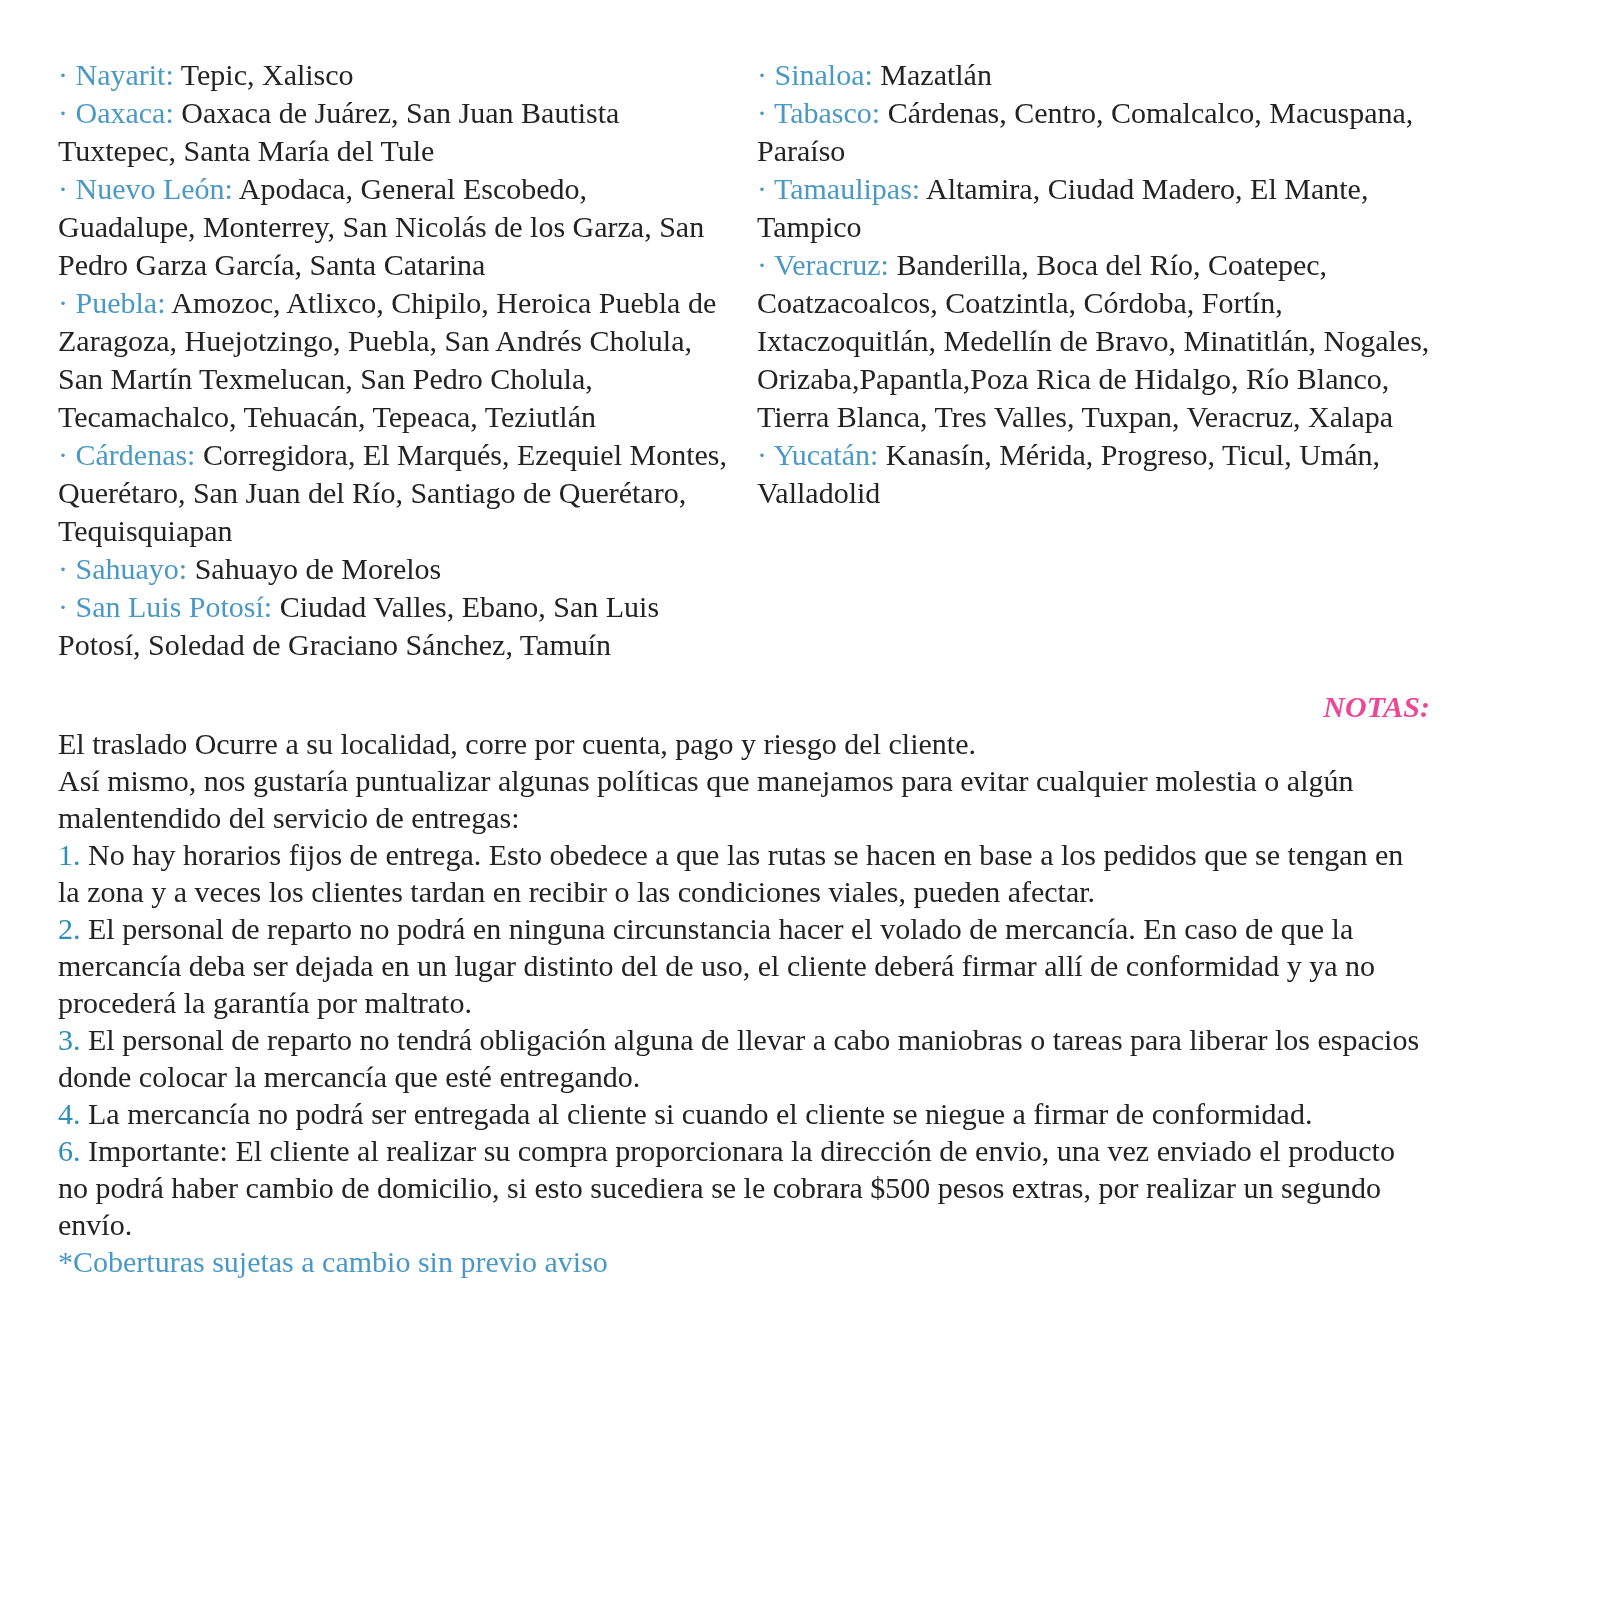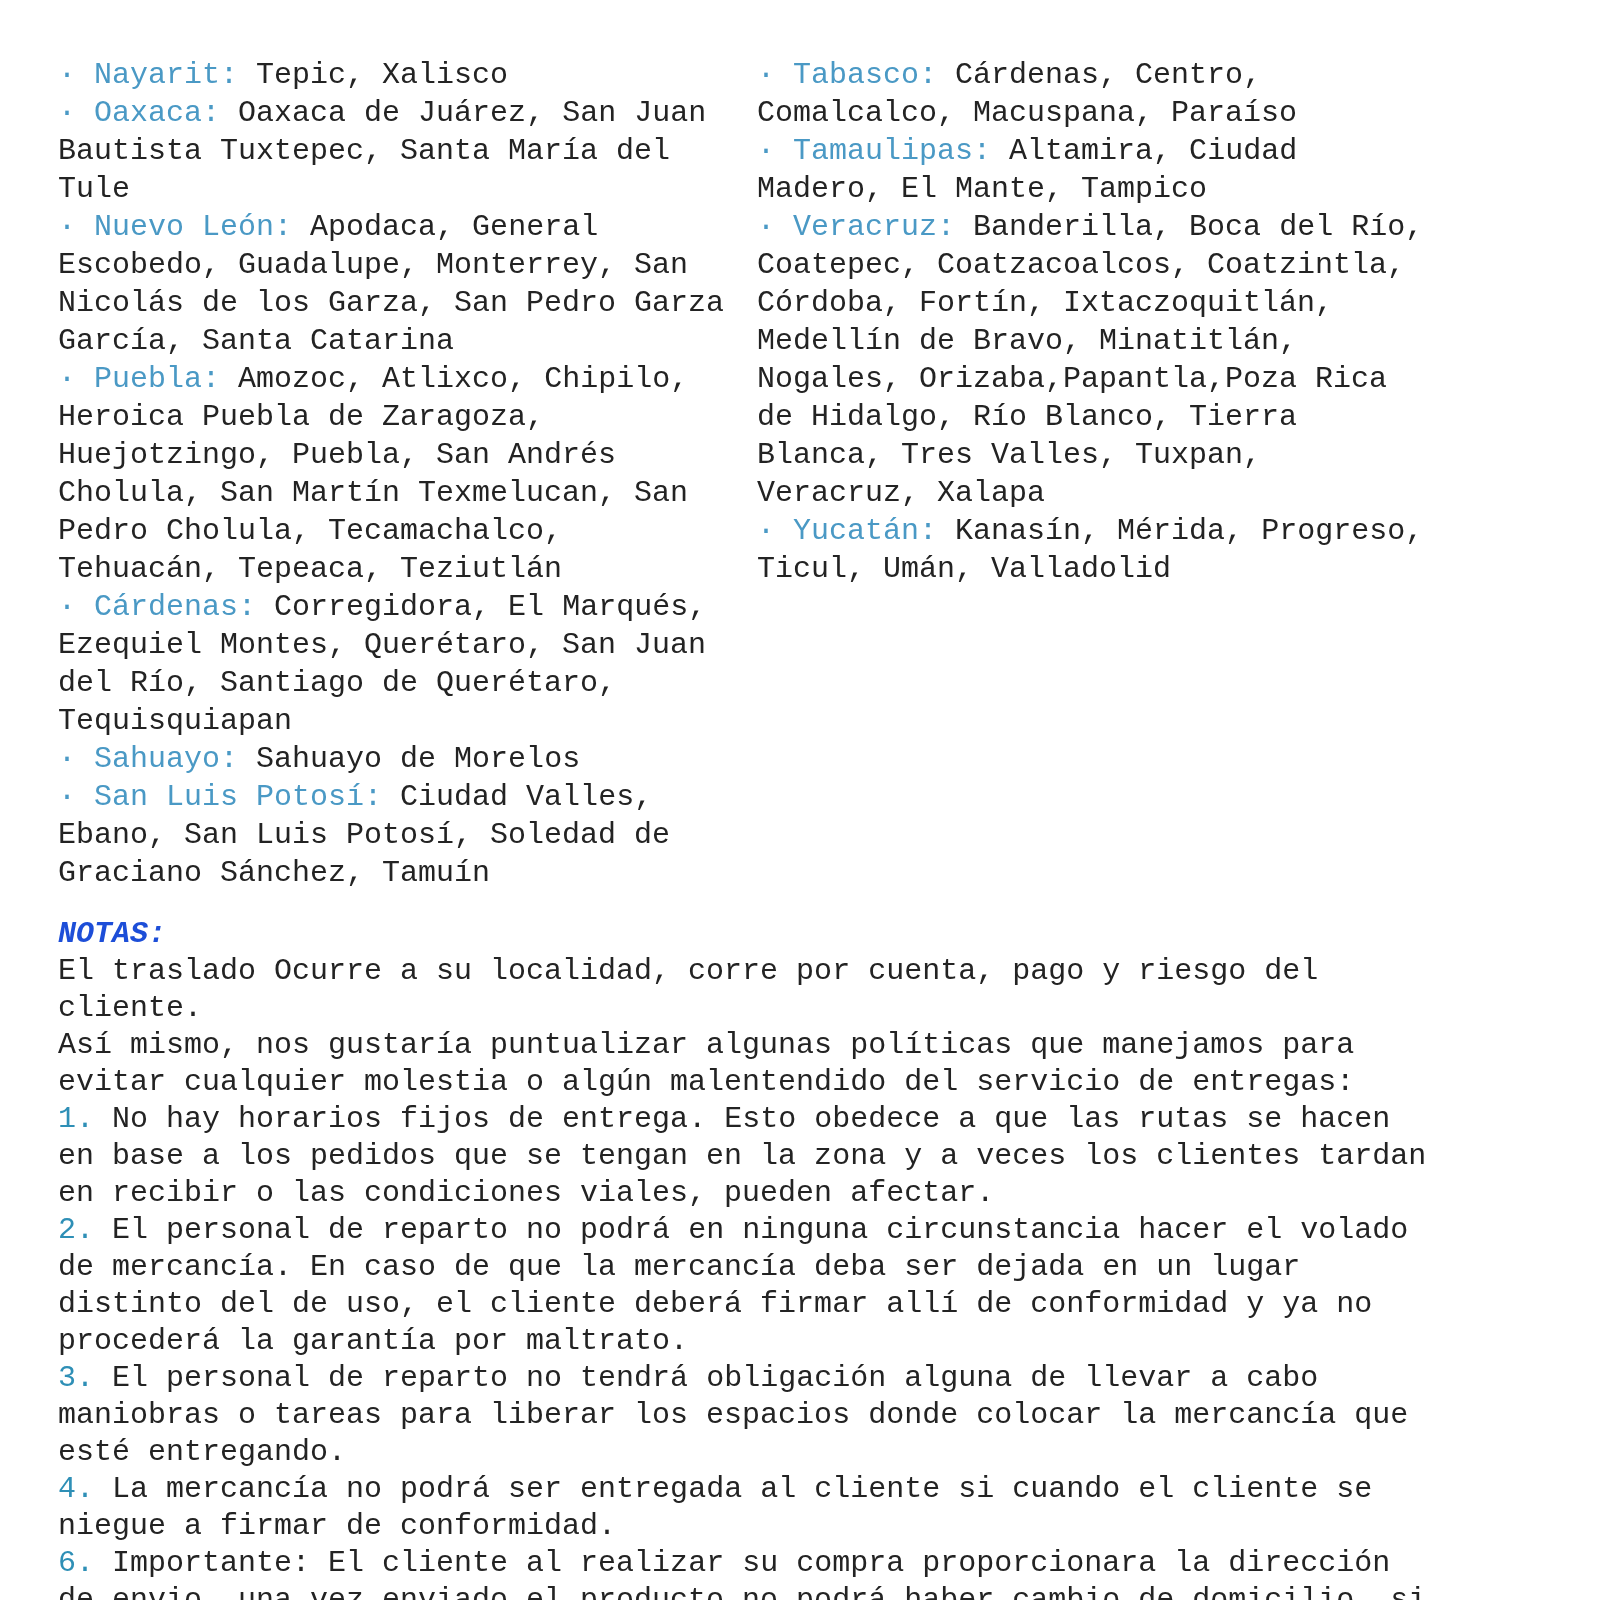--- a/index.html
+++ b/index.html
@@ -2,21 +2,21 @@
 <html><head>
 <meta charset="utf-8">
 <style>
   * { box-sizing: border-box; }
   html, body { margin: 0; padding: 0; background: #ffffff; }
   .page {
     position: relative;
     width: 1488px;
     height: 1600px;
     background: #ffffff;
-    font-family: Liberation Mono, monospace;
+    font-family: Liberation Serif, serif;
     color: #232323;
     padding: 56px 58px 0 58px;
     overflow: hidden;
   }
   .columns {
     display: grid;
     grid-template-columns: 1fr 1fr;
     column-gap: 26px;
     font-size: 30px;
     line-height: 38px;
@@ -24,21 +24,22 @@
   .state-item { margin: 0; }
   .bullet { color: #4a99c5; }
   .state-name { color: #4a99c5; }
   .cities { color: #232323; }
 
   .notas { margin-top: 24px; font-size: 30px; line-height: 37px; }
   .notas-heading {
     margin: 0;
     font-weight: bold;
     font-style: italic;
-    color: #1d4ed8;
+    color: #ec4899;
+    text-align: right;
   }
   .notas p { margin: 0; }
   .note-num { color: #2e8fb6; }
   .disclaimer { color: #4a99c5; }
 
   .footer {
     margin-top: 78px;
     text-align: center;
     font-weight: bold;
     font-style: italic;
@@ -60,20 +61,21 @@
       <p class="state-item"><span class="bullet">·</span> <span class="state-name">Nayarit:</span> <span class="cities">Tepic, Xalisco</span></p>
       <p class="state-item"><span class="bullet">·</span> <span class="state-name">Oaxaca:</span> <span class="cities">Oaxaca de Juárez, San Juan Bautista Tuxtepec, Santa María del Tule</span></p>
       <p class="state-item"><span class="bullet">·</span> <span class="state-name">Nuevo León:</span> <span class="cities">Apodaca, General Escobedo, Guadalupe, Monterrey, San Nicolás de los Garza, San Pedro Garza García, Santa Catarina</span></p>
       <p class="state-item"><span class="bullet">·</span> <span class="state-name">Puebla:</span> <span class="cities">Amozoc, Atlixco, Chipilo, Heroica Puebla de Zaragoza, Huejotzingo, Puebla, San Andrés Cholula, San Martín Texmelucan, San Pedro Cholula, Tecamachalco, Tehuacán, Tepeaca, Teziutlán</span></p>
       <p class="state-item"><span class="bullet">·</span> <span class="state-name">Cárdenas:</span> <span class="cities">Corregidora, El Marqués, Ezequiel Montes, Querétaro, San Juan del Río, Santiago de Querétaro, Tequisquiapan</span></p>
       <p class="state-item"><span class="bullet">·</span> <span class="state-name">Sahuayo:</span> <span class="cities">Sahuayo de Morelos</span></p>
       <p class="state-item"><span class="bullet">·</span> <span class="state-name">San Luis Potosí:</span> <span class="cities">Ciudad Valles, Ebano, San Luis Potosí, Soledad de Graciano Sánchez, Tamuín</span></p>
     </div>
 
     <div class="col">
+      <p class="state-item"><span class="bullet">·</span> <span class="state-name">Sinaloa:</span> <span class="cities">Mazatlán</span></p>
       <p class="state-item"><span class="bullet">·</span> <span class="state-name">Tabasco:</span> <span class="cities">Cárdenas, Centro, Comalcalco, Macuspana, Paraíso</span></p>
       <p class="state-item"><span class="bullet">·</span> <span class="state-name">Tamaulipas:</span> <span class="cities">Altamira, Ciudad Madero, El Mante, Tampico</span></p>
       <p class="state-item"><span class="bullet">·</span> <span class="state-name">Veracruz:</span> <span class="cities">Banderilla, Boca del Río, Coatepec, Coatzacoalcos, Coatzintla, Córdoba, Fortín, Ixtaczoquitlán, Medellín de Bravo, Minatitlán, Nogales, Orizaba,Papantla,Poza Rica de Hidalgo, Río Blanco, Tierra Blanca, Tres Valles, Tuxpan, Veracruz, Xalapa</span></p>
       <p class="state-item"><span class="bullet">·</span> <span class="state-name">Yucatán:</span> <span class="cities">Kanasín, Mérida, Progreso, Ticul, Umán, Valladolid</span></p>
     </div>
 
   </div>
 
   <div class="notas">
     <p class="notas-heading">NOTAS:</p>

